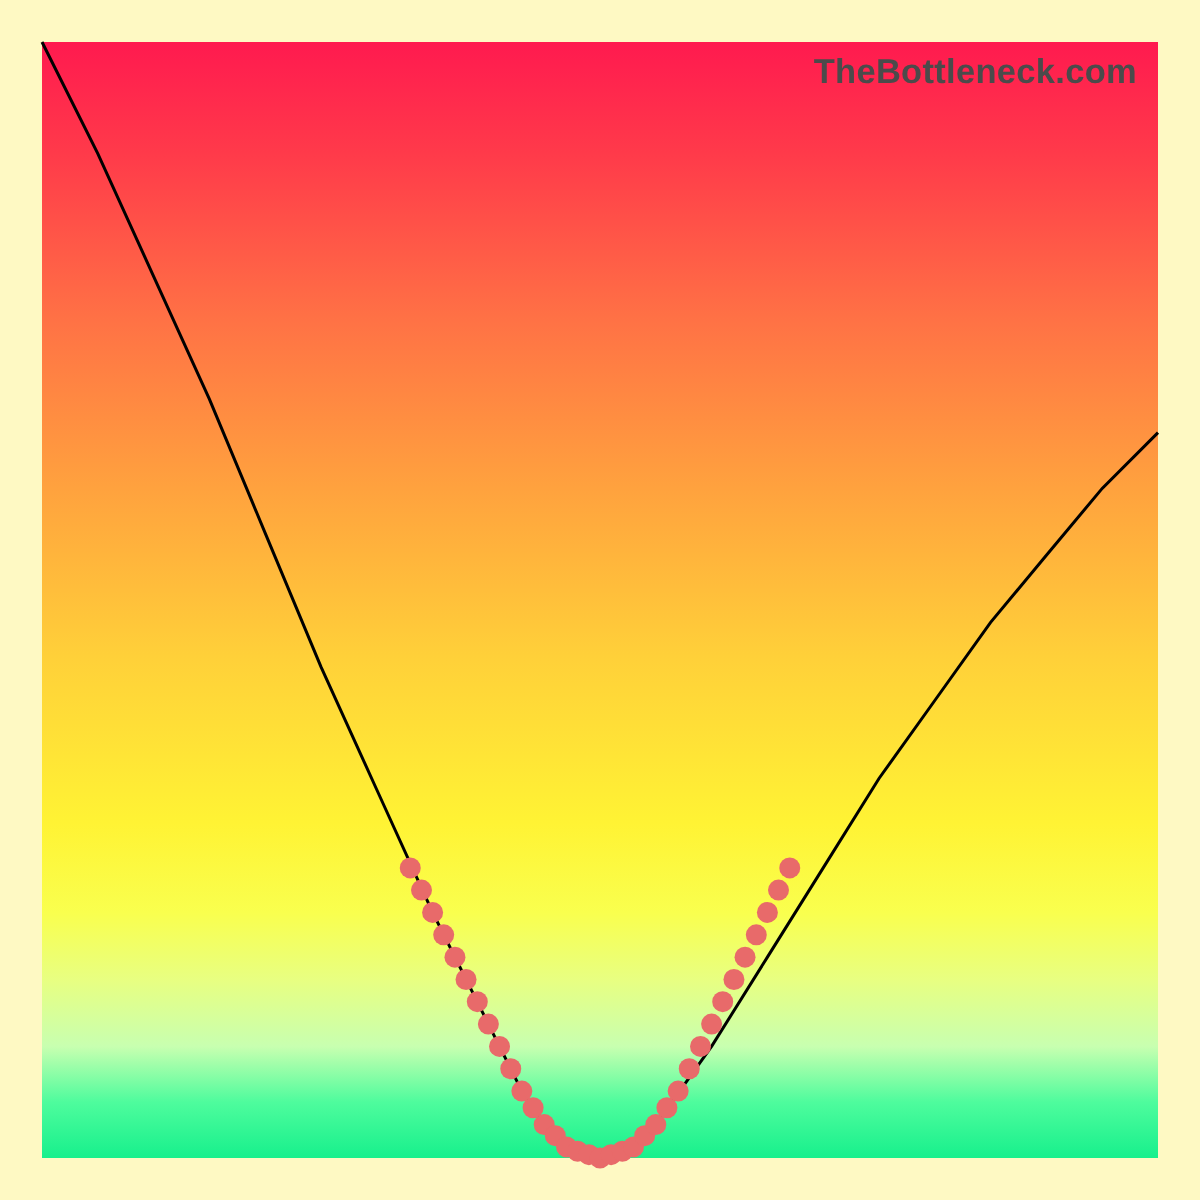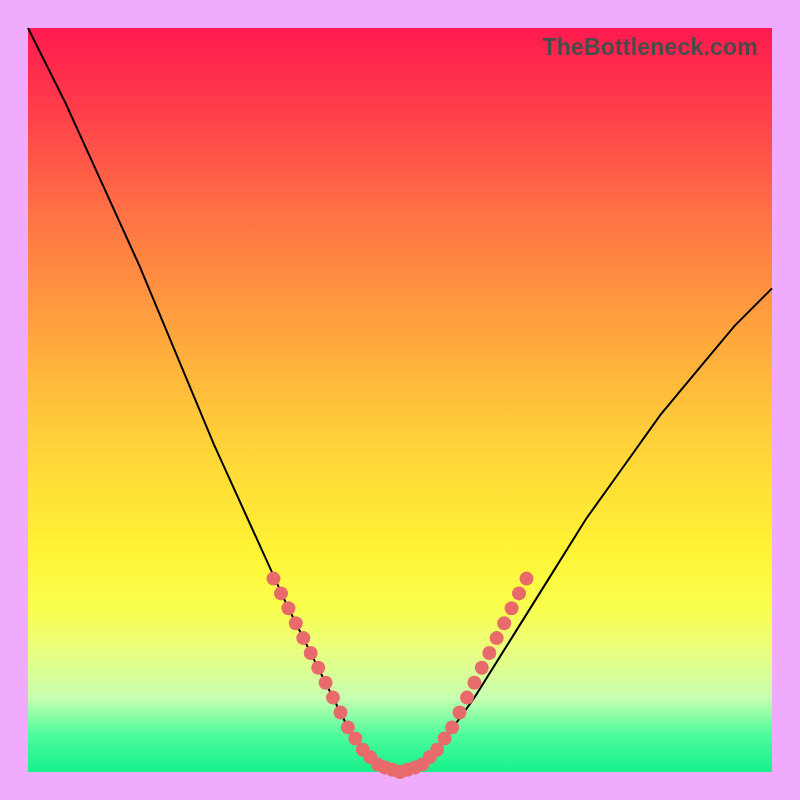--- a/index.html
+++ b/index.html
@@ -8,21 +8,21 @@
     width: 800px;
     height: 800px;
     overflow: hidden;
     background: #000;
     font-family: Arial, Helvetica, sans-serif;
   }
   .frame {
     position: relative;
     width: 800px;
     height: 800px;
-    background: #f0abfc;
+    background: #fef9c3;
   }
   .plot {
     position: absolute;
     left: 28px;
     top: 28px;
     width: 744px;
     height: 744px;
     background: linear-gradient(to bottom,
       #ff1a4f 0%,
       #ff3a4a 10%,

